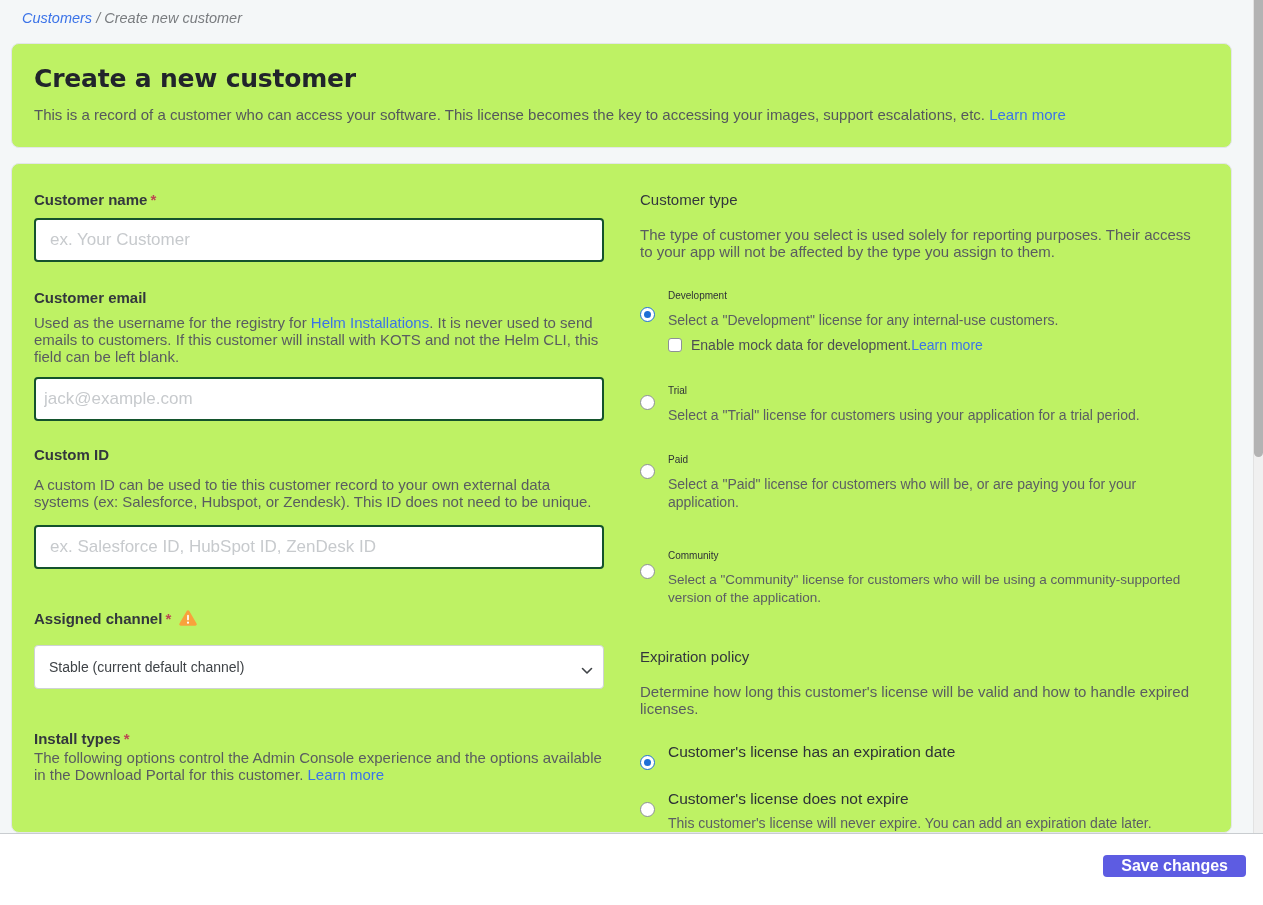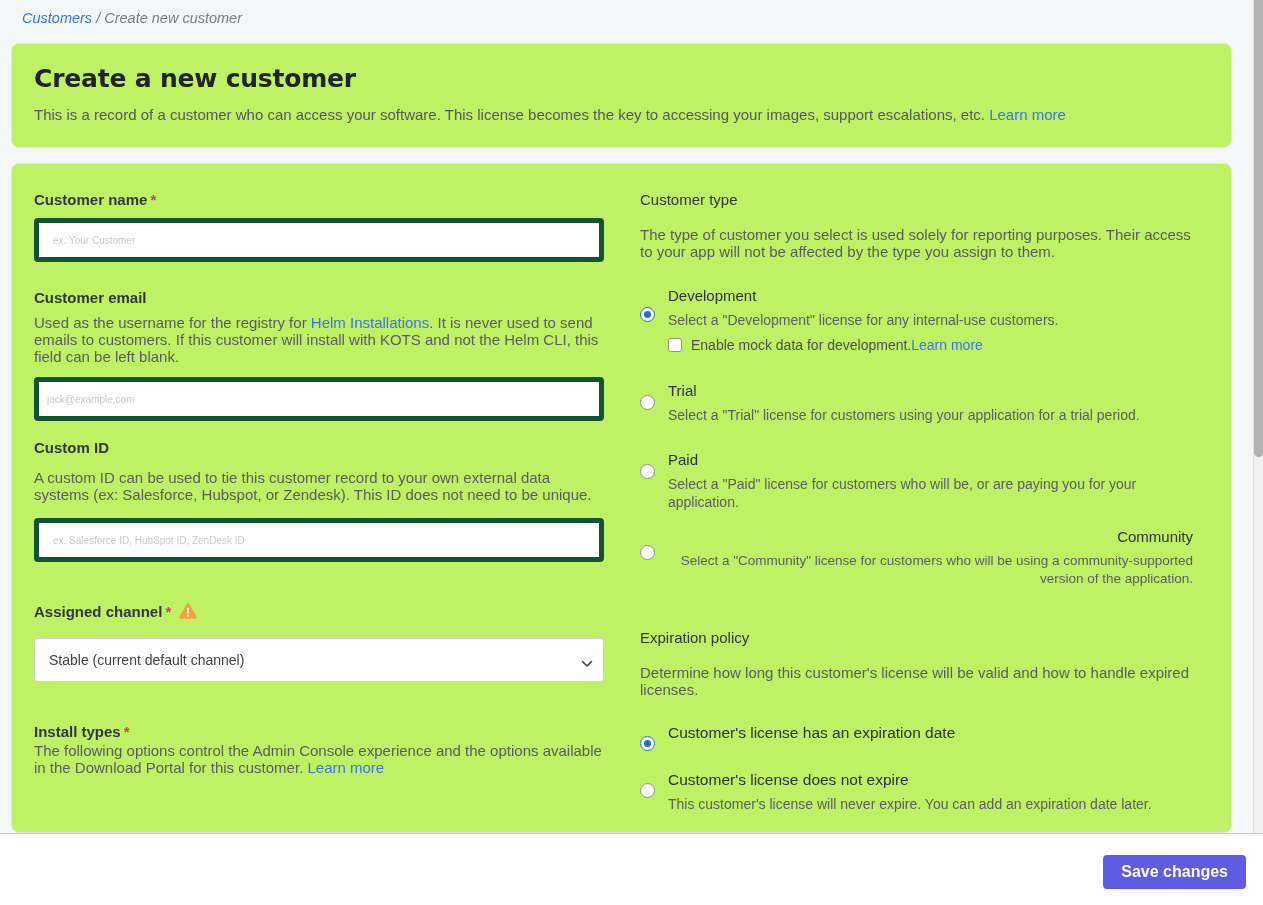--- a/index.html
+++ b/index.html
@@ -31,39 +31,39 @@
   }
   .header-desc { margin-top:13px; font-size:15px; color:#55585c; }
   .main-card { top:163px; height:670px; padding:26px 22px; overflow:hidden; display:flex; }
   .col-left { width:570px; flex:none; }
   .col-right { width:553px; flex:none; margin-left:36px; }
   .field-label { font-size:15px; font-weight:600; color:#33373d; line-height:20px; }
   .req { color:#bc4752; font-weight:600; margin-left:3px; }
   .help-text { font-size:15px; color:#595c60; line-height:17px; }
   .text-input {
     display:block; width:100%; height:44px;
-    border:5px solid #14532d; border-radius:4px;
-    padding:0 14px; font-size:10px;
+    border:2px solid #14532d; border-radius:4px;
+    padding:0 14px; font-size:17px;
     font-family:"Liberation Sans","DejaVu Sans",sans-serif;
     color:#3f4347; background:#fff; outline:none;
   }
   .text-input::placeholder { color:#c7cacd; opacity:1; }
   .select-box {
     position:relative; width:100%; height:44px;
     border:1px solid #ced2d4; border-radius:4px;
     background:#fff; cursor:pointer;
     display:flex; align-items:center;
     padding:0 30px 0 14px;
     font-size:14px; color:#3f4347;
   }
   .select-box .chev { position:absolute; right:10px; top:16px; }
   .warn-icon { display:inline-block; vertical-align:-2px; margin-left:8px; }
   .section-heading { font-size:15px; font-weight:400; color:#33373d; line-height:20px; }
   .option { position:relative; padding-left:28px; }
-  .option-label { font-size:15px; color:#2e3237; font-weight:500; line-height:20px; }
+  .option-label { font-size:10px; color:#2e3237; font-weight:500; line-height:20px; }
   .option-desc { font-size:14px; color:#5b5e63; line-height:18px; margin-top:5px; }
   .radio {
     position:absolute; left:0; top:21px;
     width:15px; height:15px; border-radius:50%;
     border:1.5px solid #8d9196; background:#fff; cursor:pointer;
   }
   .radio.checked { border-color:#1f6fd6; }
   .radio.checked::after {
     content:""; position:absolute; left:2.5px; top:2.5px;
     width:7px; height:7px; border-radius:50%; background:#1f6fd6;
@@ -72,21 +72,21 @@
   .checkbox {
     width:14px; height:14px; border:1.5px solid #8d9196; border-radius:3px;
     background:#fff; margin-right:9px; flex:none; cursor:pointer;
   }
   .footer-bar {
     position:absolute; left:0; top:833px; width:1263px; height:72px;
     background:#ffffff; border-top:1px solid #c9cdd0;
   }
   .save-btn {
     position:absolute; right:17px; top:21px;
-    height:34px; padding:0 18px;
+    height:22px; padding:0 18px;
     background:#5d5ce2; color:#ffffff;
     font-family:"Liberation Sans","DejaVu Sans",sans-serif;
     font-size:16px; font-weight:bold;
     border:none; border-radius:4px; cursor:pointer;
   }
   .scrollbar-track {
     position:absolute; right:0; top:0; width:10px; height:833px;
     background:#f0f0f0; border-left:1px solid #e2e2e2;
   }
   .scrollbar-thumb {
@@ -117,21 +117,21 @@
       <span>Customer name</span><span class="req">*</span>
     </div>
     <input class="text-input mt-input" type="text" placeholder="ex. Your Customer" style="">
 
     <div class="field-label" style="margin-top:26px;">Customer email</div>
     <div class="help-text" style="margin-top:6px;">
       <span>Used as the username for the registry for </span><span class="link">Helm Installations</span><span>. It is never used to send emails to customers. If this customer will install with KOTS and not the Helm CLI, this field can be left blank.</span>
     </div>
     <input class="text-input" style="margin-top: 12px; padding-left: 8px;" type="text" placeholder="jack@example.com">
 
-    <div class="field-label" style="margin-top:17px;">Custom ID</div>
+    <div class="field-label" style="margin-top:24px;">Custom ID</div>
     <div class="help-text" style="margin-top:11px;">A custom ID can be used to tie this customer record to your own external data systems (ex: Salesforce, Hubspot, or Zendesk). This ID does not need to be unique.</div>
     <input class="text-input" style="margin-top: 15px;" type="text" placeholder="ex. Salesforce ID, HubSpot ID, ZenDesk ID">
 
     <div class="field-label" style="margin-top:40px;">
       <span>Assigned channel</span><span class="req">*</span><span class="warn-icon"><svg width="18" height="16" viewBox="0 0 24 21">
             <path d="M10.27 1.1 L0.62 17.8 a2.1 2.1 0 0 0 1.82 3.15 h19.12 a2.1 2.1 0 0 0 1.82-3.15 L13.73 1.1 a2.1 2.1 0 0 0-3.46 0 Z" fill="#f8a23c"></path>
             <rect x="10.85" y="6.3" width="2.3" height="7.2" rx="1.15" fill="#ffffff"></rect>
             <circle cx="12" cy="16.7" r="1.45" fill="#ffffff"></circle>
           </svg></span>
     </div>
@@ -171,21 +171,21 @@
       <div class="option-label">Trial</div>
       <div class="option-desc">Select a "Trial" license for customers using your application for a trial period.</div>
     </div>
 
     <div class="option" style="margin-top:26px;">
       <span class="radio" style="top:14px;"></span>
       <div class="option-label">Paid</div>
       <div class="option-desc">Select a "Paid" license for customers who will be, or are paying you for your application.</div>
     </div>
 
-    <div class="option" style="margin-top:16px;text-align:right;">
+    <div class="option" style="margin-top:35px;">
       <span class="radio" style="top:18px;"></span>
       <div class="option-label">Community</div>
       <div class="option-desc" style="font-size:13.5px;">Select a "Community" license for customers who will be using a community-supported version of the application.</div>
     </div>
 
     <div class="section-heading" style="margin-top:40px;">Expiration policy</div>
     <div class="help-text" style="margin-top:16px;">Determine how long this customer's license will be valid and how to handle expired licenses.</div>
 
     <div class="option" style="margin-top:25px;">
       <span class="radio checked" style="top:13px;"></span>

